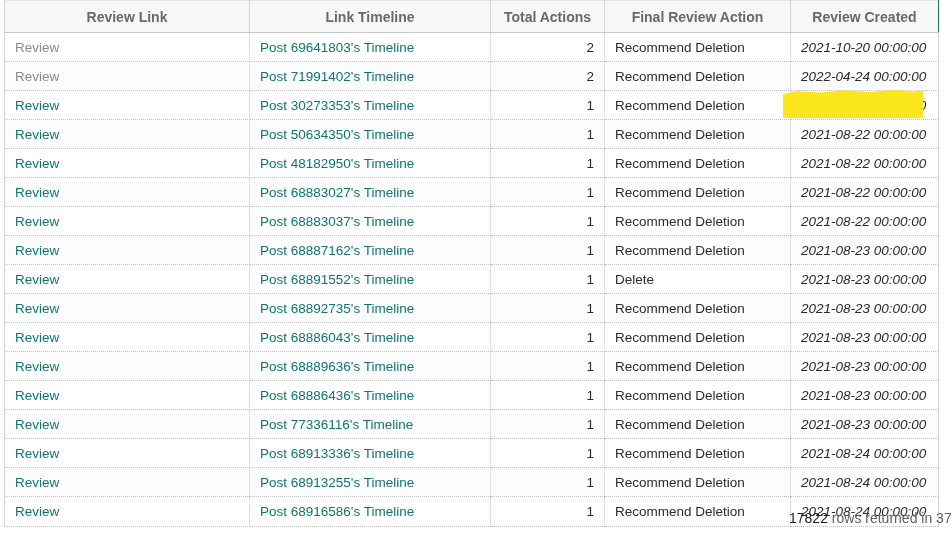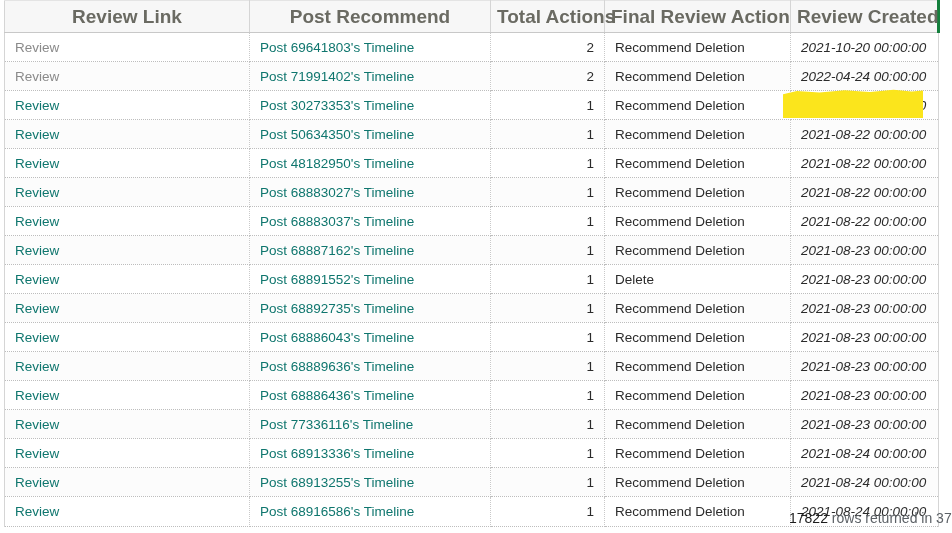--- a/index.html
+++ b/index.html
@@ -32,31 +32,31 @@
   #results-table col.c-final     { width: 186px; }
   #results-table col.c-created   { width: 148px; }
 
   
   #results-table thead th {
     height: 32px;
     box-sizing: border-box;
     background: #f7f7f7;
     color: #6a6a62;
     font-weight: bold;
-    font-size: 19px;
+    font-size: 14px;
     text-align: center;
     padding: 0 6px;
     border-right: 1px solid #d5d5d5;
     border-bottom: 1px solid #c8c8c8;
     border-top: 1px solid #e4e4e4;
     position: relative;
     white-space: nowrap;
   }
   #results-table thead th:first-child { border-left: 1px solid #d5d5d5; }
-  #results-table thead th:last-child  { border-right: 3px solid #15803d; margin-top: 27px; }
+  #results-table thead th:last-child  { border-right: 1px solid #15803d; margin-top: 27px; }
   .th-label { position: relative; z-index: 2; }
 
   
   #results-table tbody td {
     height: 29px;
     box-sizing: border-box;
     padding: 0 10px;
     border-bottom: 1px dotted #bdbdbd;
     border-right: 1px dotted #c9c9c9;
     color: #2b2b2b;
@@ -140,21 +140,21 @@
     <col class="c-actions">
     <col class="c-final">
     <col class="c-created">
   </colgroup>
   <thead>
     <tr>
       <th>
         <span class="th-label">Review Link</span>
       </th>
       <th>
-        <span class="th-label">Post Recommend</span>
+        <span class="th-label">Link Timeline</span>
       </th>
       <th>
         
         <span class="th-label">Total Actions</span>
       </th>
       <th>
         <span class="th-label">Final Review Action</span>
       </th>
       <th>
         <span class="th-label">Review Created</span>

